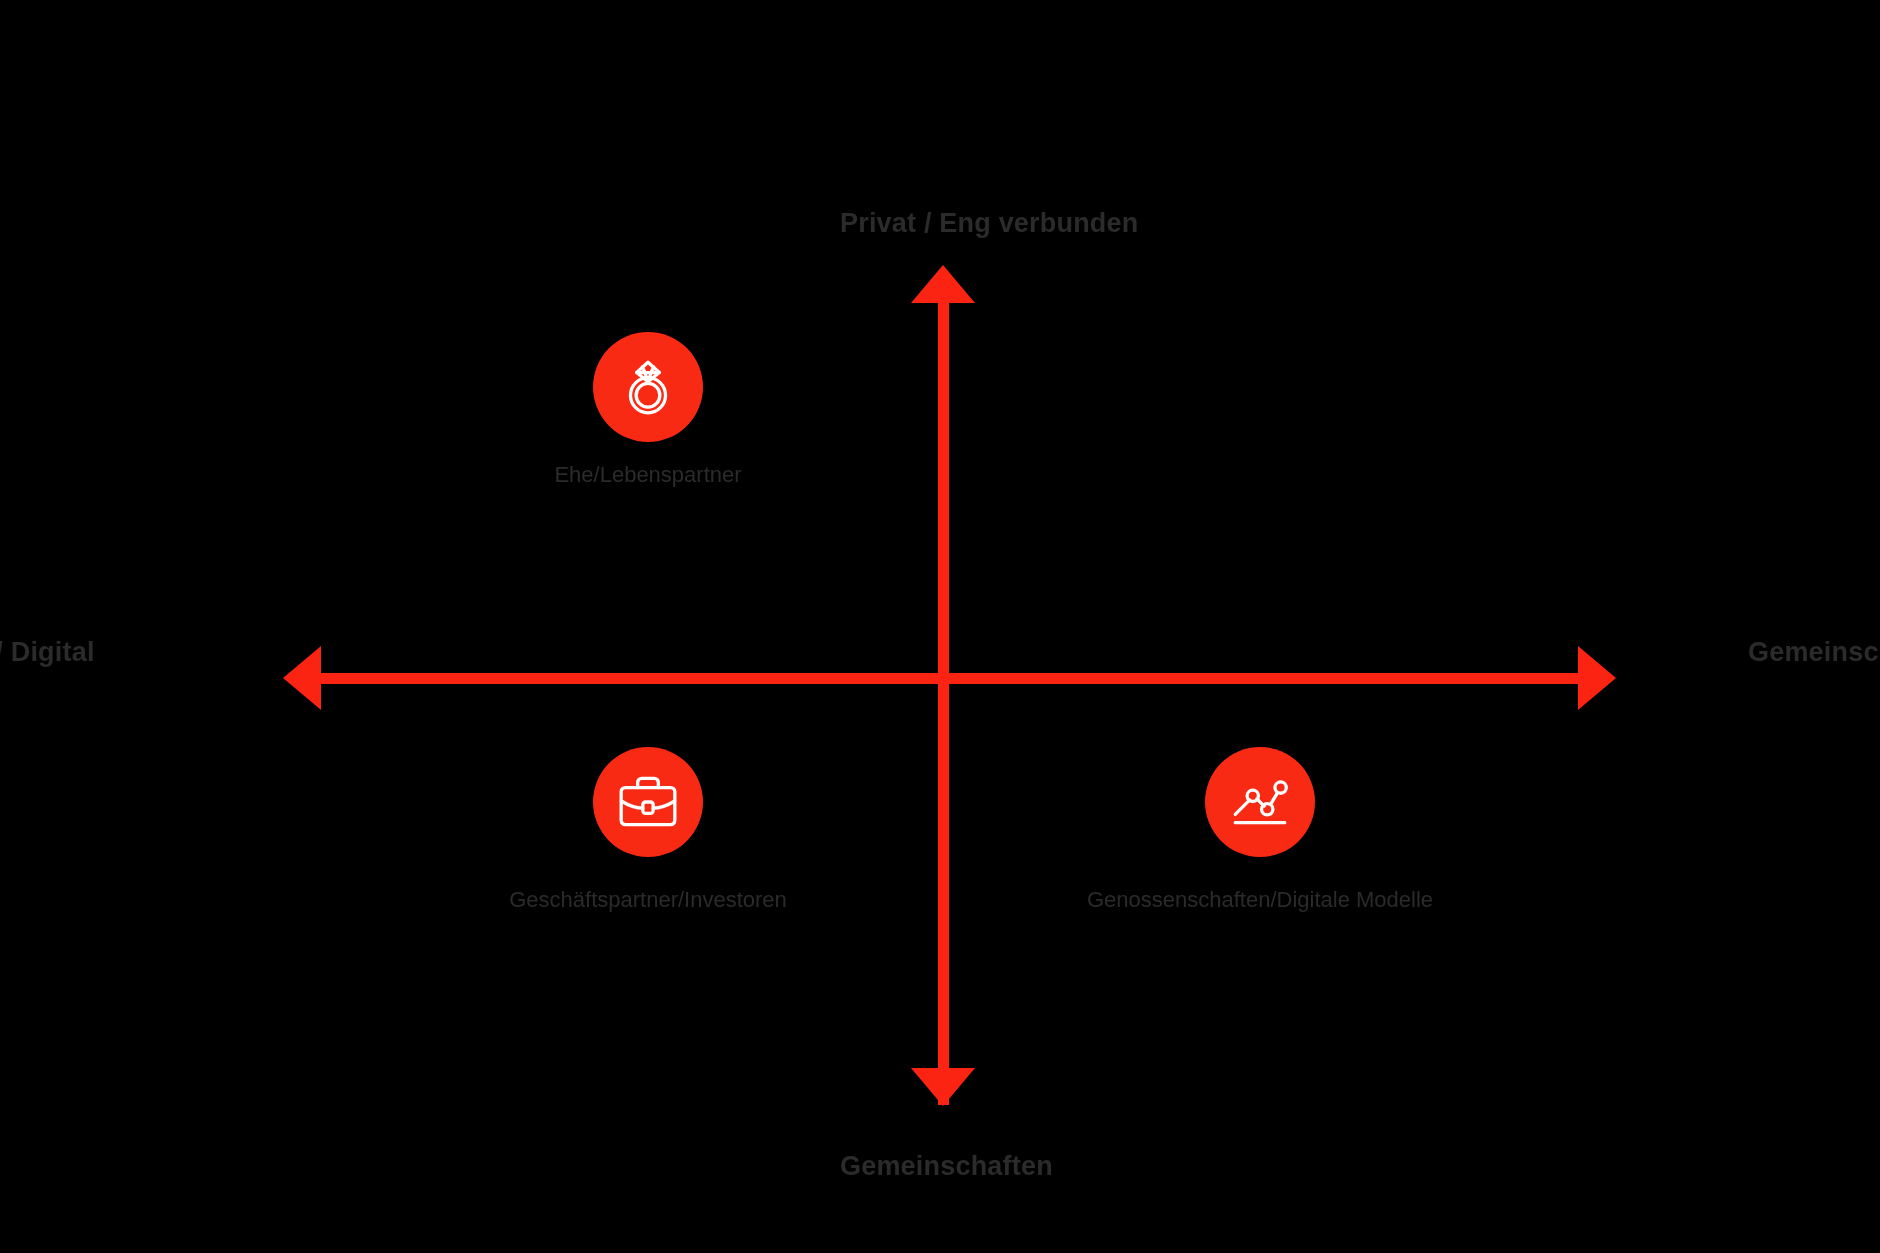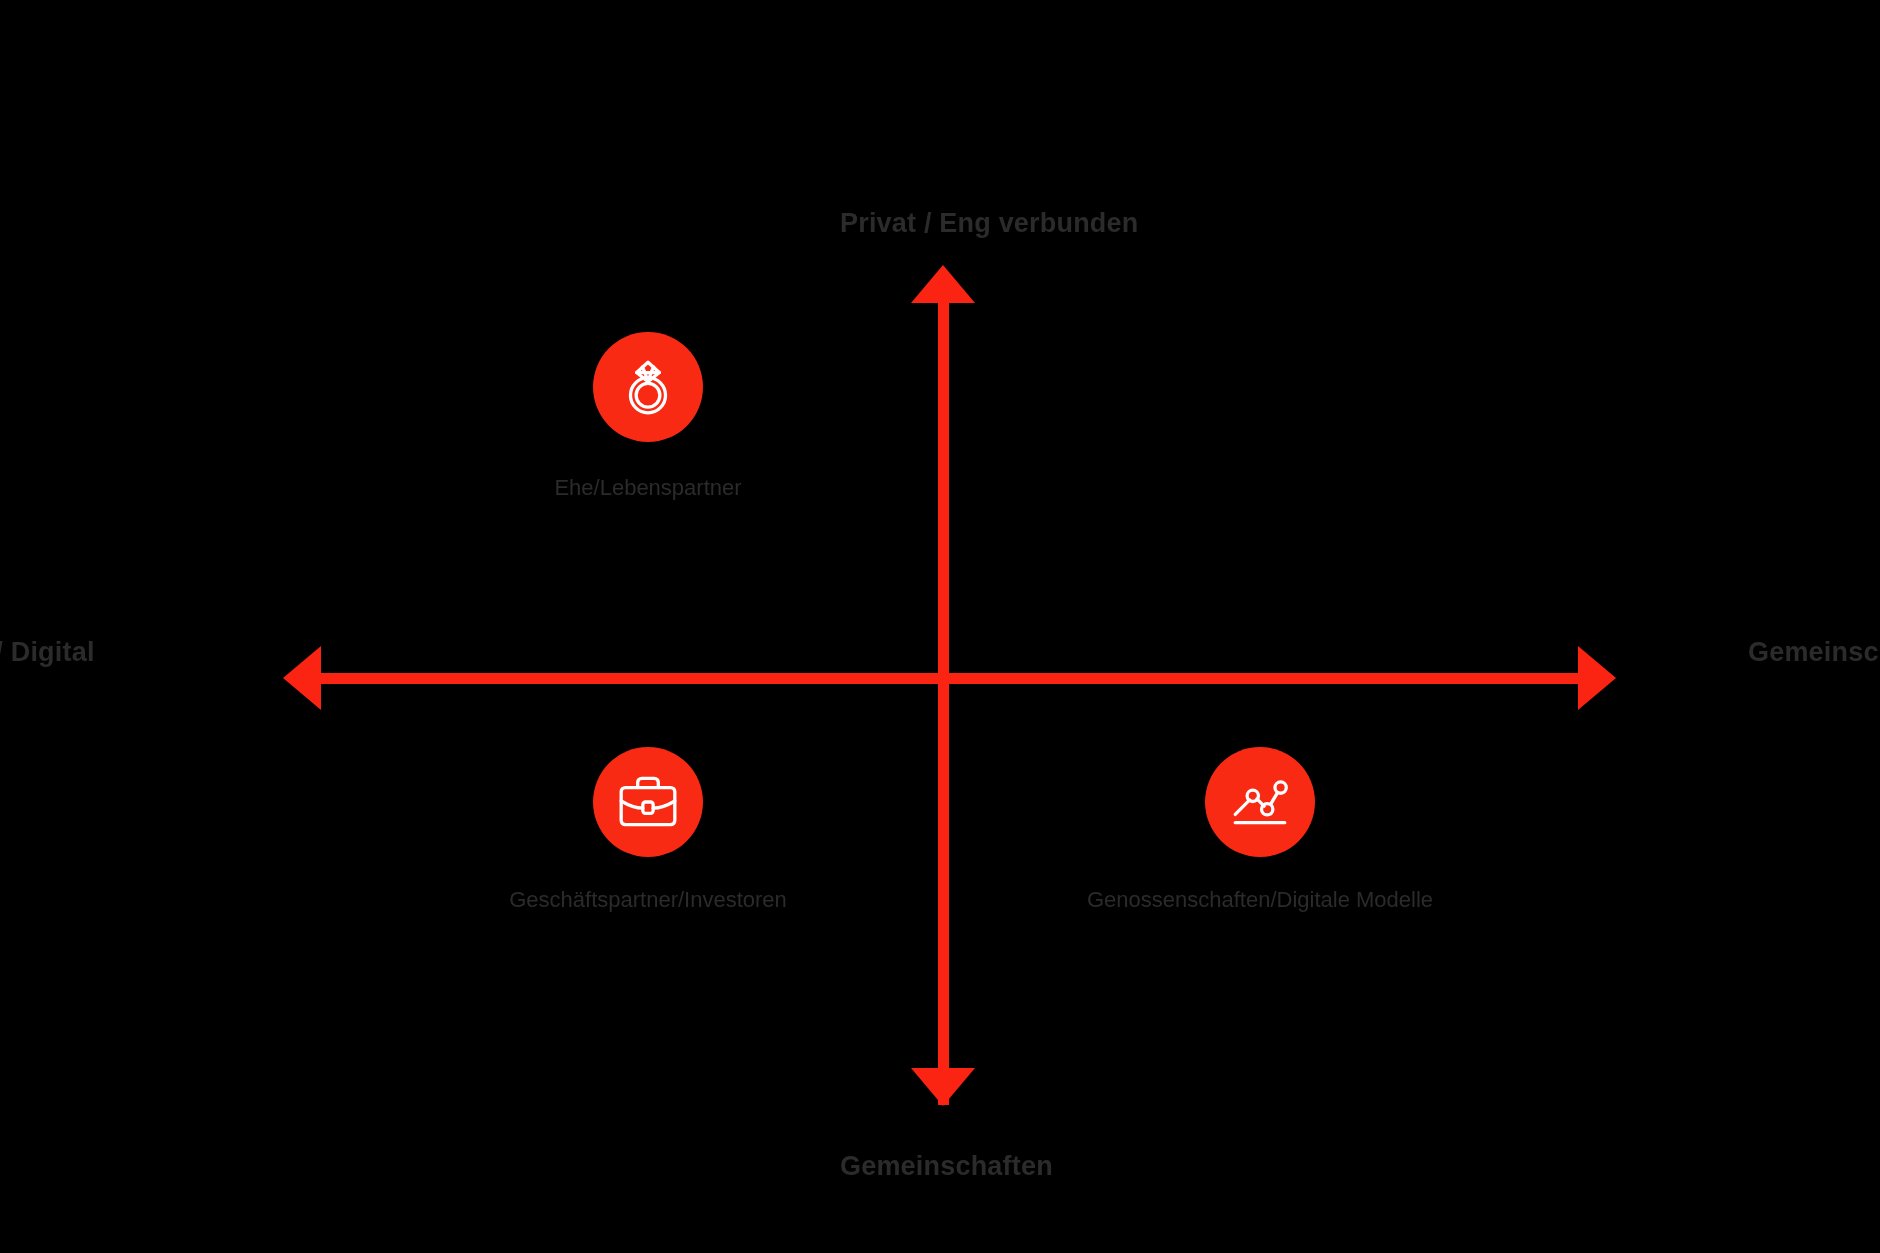--- a/index.html
+++ b/index.html
@@ -128,21 +128,21 @@
     display: block;
   }
 
   .quadrant-label {
     margin-top: 22px;
     color: #2b2b2b;
     font-size: 22px;
     white-space: nowrap;
     text-align: center;
   }
-  .q-tl .quadrant-label { margin-top: 33px; }
+  .q-tl .quadrant-label { margin-top: 20px; }
   .q-bl .quadrant-label { margin-top: 30px; }
   .q-tr .quadrant-label { margin-top: 14px; }
   .q-br .quadrant-label { margin-top: 30px; }
 </style>
 </head>
 <body>
 
 <div id="stage">
 
   <div class="axis-line axis-h"></div>

